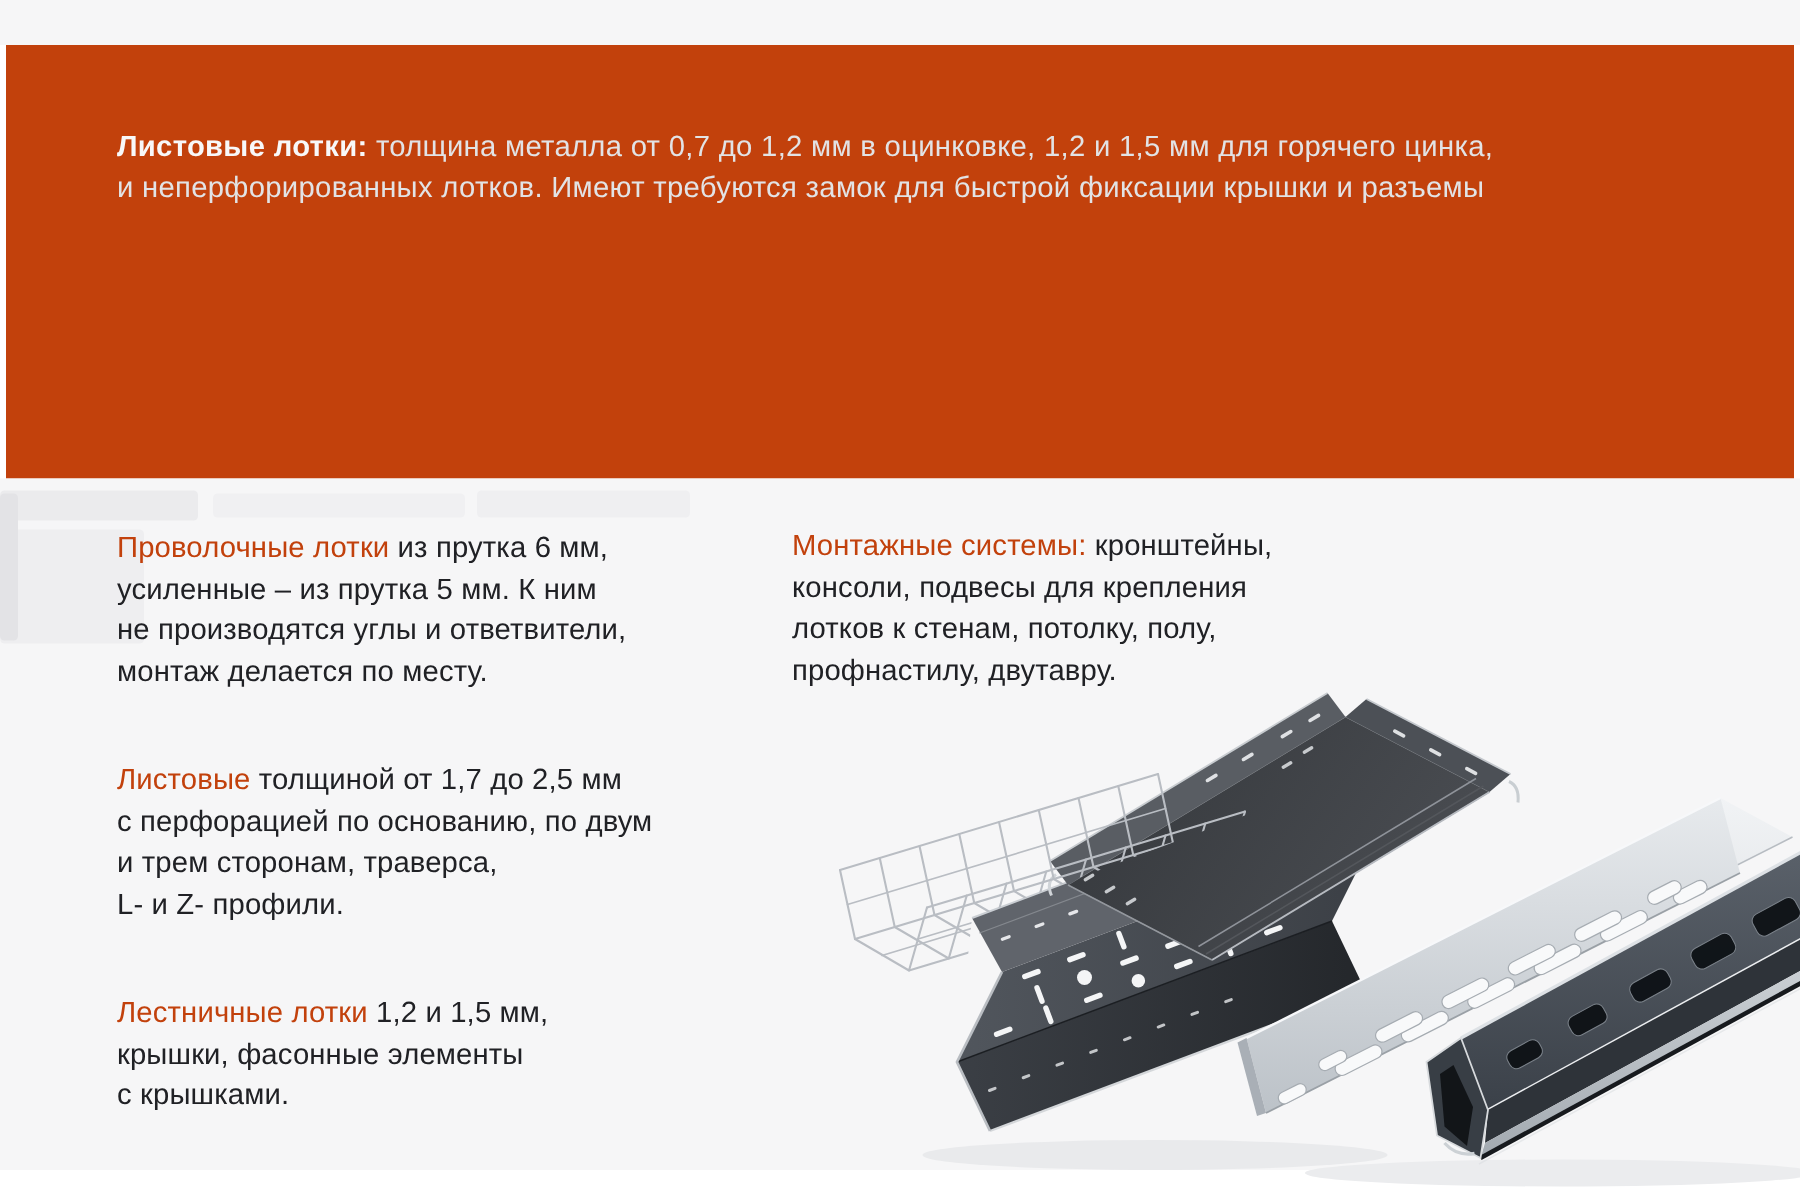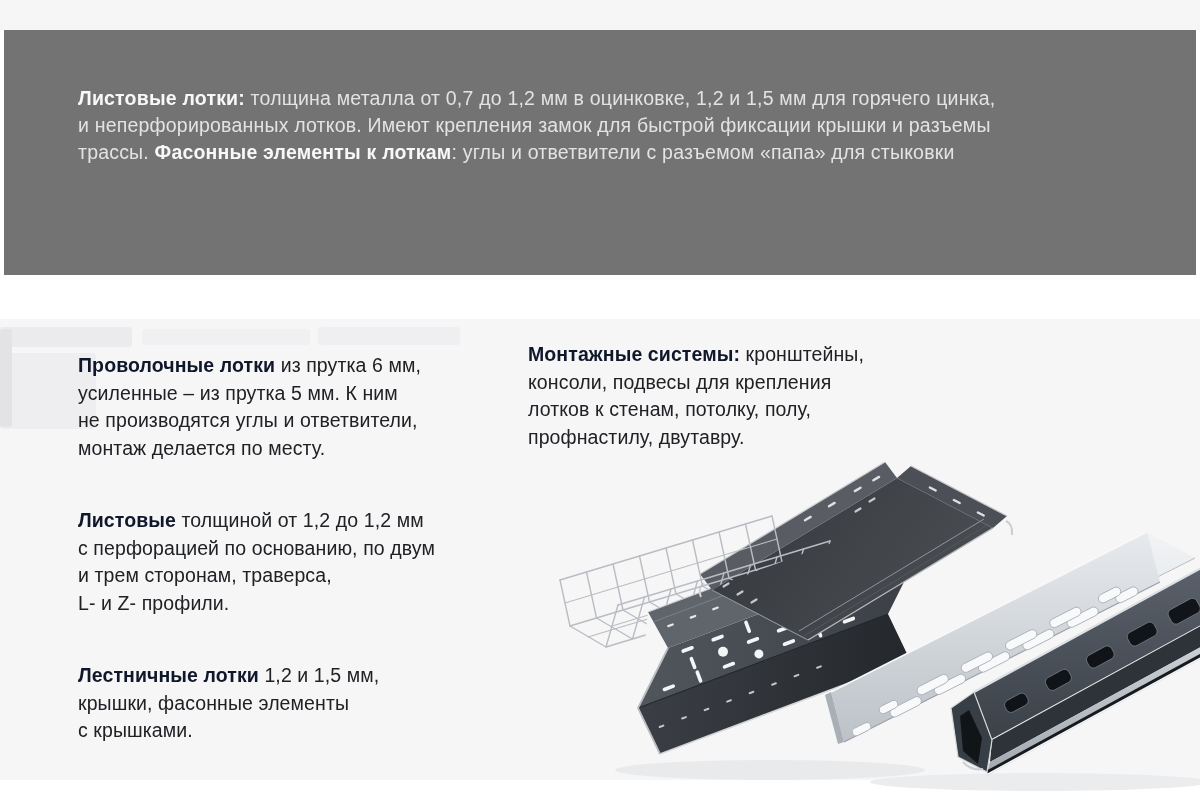--- a/index.html
+++ b/index.html
@@ -4,22 +4,22 @@
 <style>
   html,body{margin:0;padding:0;}
   body{
     width:1200px;height:800px;position:relative;overflow:hidden;
     background:#ffffff;
     font-family:"Liberation Sans","DejaVu Sans",sans-serif;
     -webkit-font-smoothing:antialiased;
   }
   .topstrip{position:absolute;left:0;top:0;width:1200px;height:30px;background:#f6f6f7;}
   .hero{
-    position:absolute;left:4px;top:30px;width:1192px;height:245px;
-    background:#737373;
+    position:absolute;left:4px;top:30px;width:1192px;height:289px;
+    background:#c2410c;
   }
   .hero-text{
     position:absolute;left:74px;top:55px;
     font-size:19.5px;line-height:27px;letter-spacing:.2px;
     color:#e2e3e5;
   }
   .hero-text b{color:#f8f8f9;font-weight:700;}
   .content{
     position:absolute;left:0;top:319px;width:1200px;height:481px;
     background:#f6f6f7;
@@ -32,50 +32,49 @@
   .ghost-a{left:0;top:8px;width:132px;height:20px;background:#ebebed;}
   .ghost-b{left:142px;top:10px;width:168px;height:16px;background:#f0f0f2;}
   .ghost-c{left:318px;top:8px;width:142px;height:18px;background:#efeff1;}
   .ghost-d{left:0;top:34px;width:96px;height:76px;background:#eeeef0;}
   .ghost-e{left:0;top:10px;width:12px;height:98px;background:#e3e3e6;}
   .col{
     position:absolute;z-index:1;
     font-size:19.5px;line-height:27.5px;color:#202125;letter-spacing:.1px;
   }
   .col-left{left:78px;top:33px;width:460px;}
-  .col-right{left:528px;top:22px;width:430px;}
+  .col-right{left:528px;top:32px;width:430px;}
   .para{margin:0 0 45px 0;white-space:pre-line;}
-  .para b{color:#0f172a;font-weight:700;}
+  .para b{color:#c2410c;font-weight:400;}
   .montage{position:absolute;left:520px;top:452px;width:680px;height:340px;z-index:1;}
 </style>
 </head>
 <body>
 
 <div class="topstrip"></div>
 
 <div class="hero">
   <div class="hero-text" id="hero">
       <div><b>Листовые лотки:</b><span> толщина металла от 0,7 до 1,2 мм в оцинковке, 1,2 и 1,5 мм для горячего цинка,</span></div>
-      <div><span>и неперфорированных лотков. Имеют крепления замок для быстрой фиксации крышки и разъемы</span></div>
-      <div><span>трассы. </span><b>Фасонные элементы к лоткам</b><span>: углы и ответвители с разъемом «папа» для стыковки</span></div>
+      <div><span>и неперфорированных лотков. Имеют требуются замок для быстрой фиксации крышки и разъемы</span></div>
     </div>
 </div>
 
 <div class="content">
   <div class="ghost ghost-a"></div>
   <div class="ghost ghost-b"></div>
   <div class="ghost ghost-c"></div>
   <div class="ghost ghost-d"></div>
   <div class="ghost ghost-e"></div>
   <div class="col col-left" id="col-left">
       <p class="para"><b>Проволочные лотки</b><span> из прутка 6 мм,
 усиленные – из прутка 5 мм. К ним
 не производятся углы и ответвители,
 монтаж делается по месту.</span></p>
-      <p class="para"><b>Листовые</b><span> толщиной от 1,2 до 1,2 мм
+      <p class="para"><b>Листовые</b><span> толщиной от 1,7 до 2,5 мм
 с перфорацией по основанию, по двум
 и трем сторонам, траверса,
 L- и Z- профили.</span></p>
       <p class="para"><b>Лестничные лотки</b><span> 1,2 и 1,5 мм,
 крышки, фасонные элементы
 с крышками.</span></p>
     </div>
   <div class="col col-right" id="col-right">
       <p class="para"><b>Монтажные системы:</b><span> кронштейны,
 консоли, подвесы для крепления

